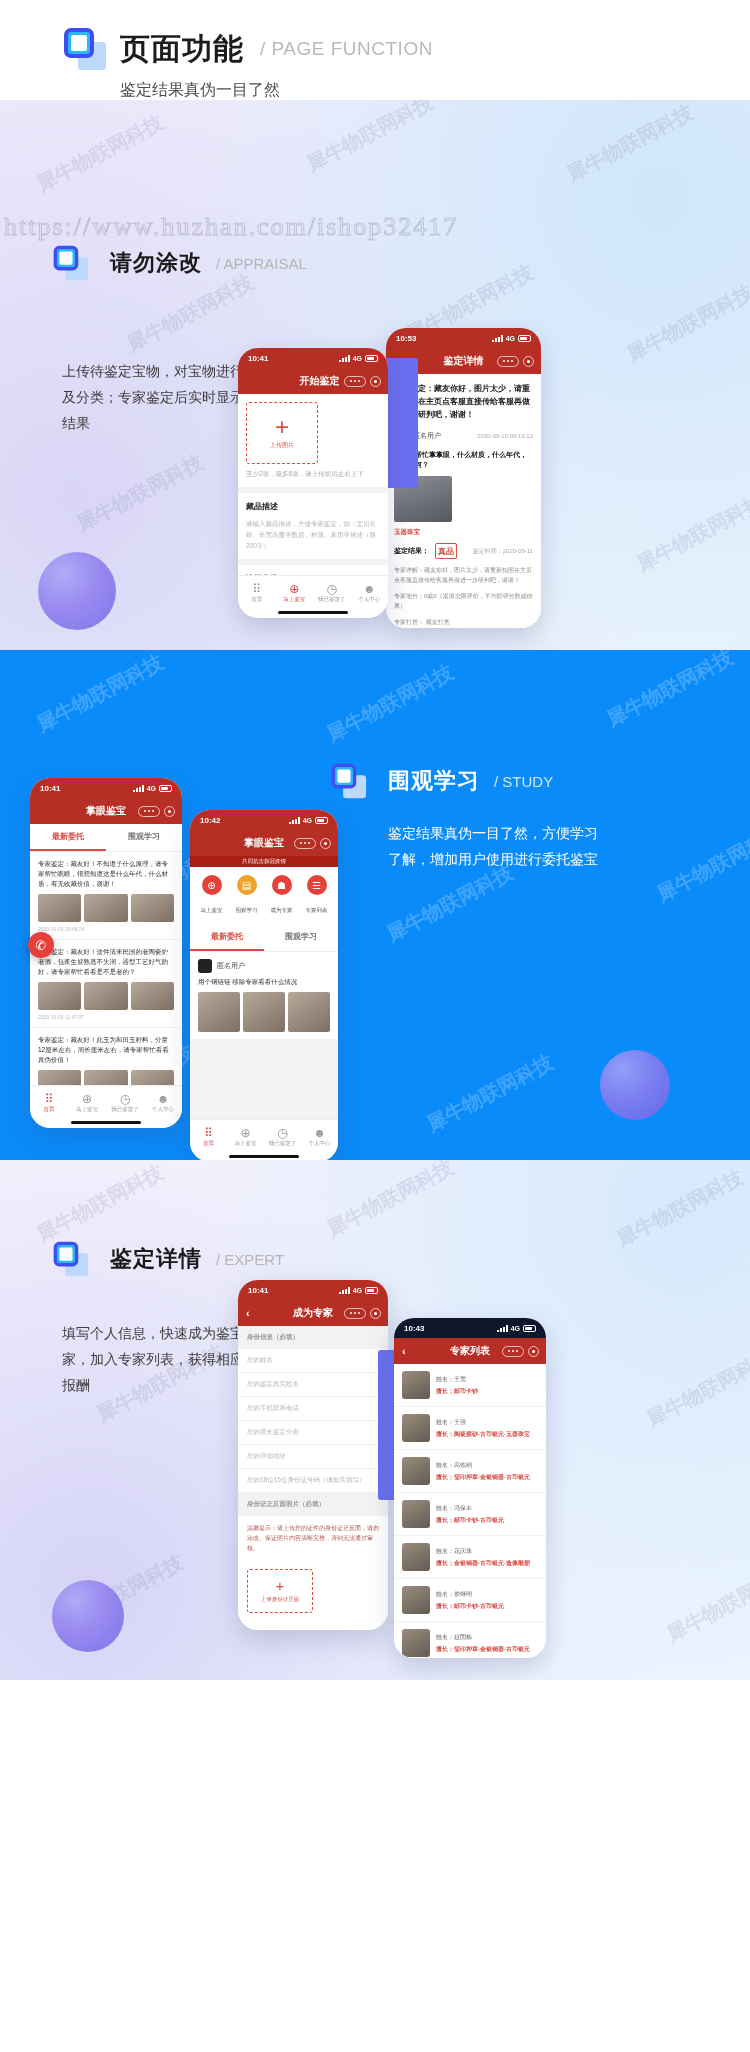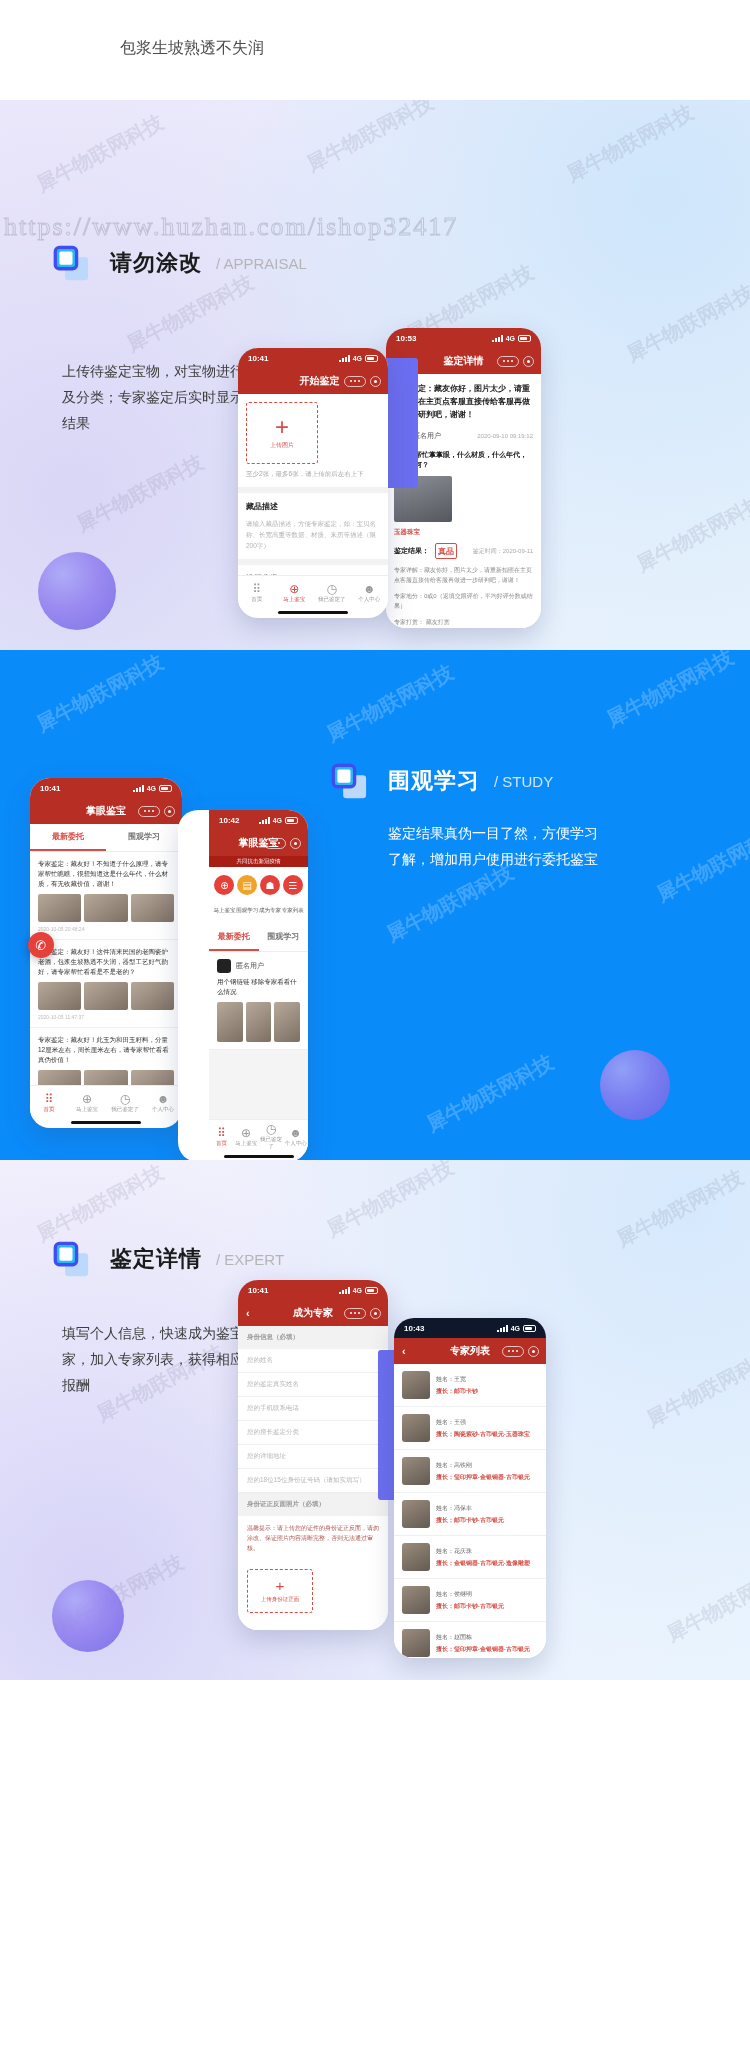--- a/index.html
+++ b/index.html
@@ -206,21 +206,29 @@
   .er .ec { flex:1; min-width:0; }
   .er .en { font-size:6px; color:#666; }
   .er .ef { font-size:6px; color:#d84c44; font-weight:bold; margin-top:3px; white-space:nowrap; overflow:hidden; }
 </style>
 </head>
 <body>
 
 <div class="page">
 
   <div class="page-header">
-    <div class="hdr-sub">包浆生坡熟透不失润</div>
+    <div class="hdr-row">
+      <span class="logo-mark">
+        <span class="sq-back"></span>
+          <span class="sq-front"></span>
+      </span>
+      <span class="hdr-title">页面功能</span>
+      <span class="hdr-title-en">/ PAGE FUNCTION</span>
+    </div>
+    <div class="hdr-sub">鉴定结果真伪一目了然</div>
   </div>
 
   <div class="sec sec-1">
 
     <div class="wm-url">https://www.huzhan.com/ishop32417</div>
     <div class="wm dark" style="left:30px;top:40px;">犀牛物联网科技</div>
     <div class="wm dark" style="left:300px;top:20px;">犀牛物联网科技</div>
     <div class="wm dark" style="left:560px;top:30px;">犀牛物联网科技</div>
     <div class="wm dark" style="left:120px;top:200px;">犀牛物联网科技</div>
     <div class="wm dark" style="left:400px;top:190px;">犀牛物联网科技</div>
@@ -452,21 +460,21 @@
           <span class="tb"><span class="tb-ic">☻</span><span>个人中心</span></span>
         </div>
         <div class="home-ind"></div>
       </div>
     </div>
 
     <div style="position:absolute;left:28px;top:282px;width:26px;height:26px;border-radius:50%;background:#e5413a;color:#fff;display:flex;align-items:center;justify-content:center;font-size:13px;box-shadow:0 3px 8px rgba(0,0,0,.25);">
       <span>✆</span>
     </div>
 
-    <div class="phone" style="left:178px;top:160px;width:130px;height:352px;padding-left:31px;">
+    <div class="phone" style="left:190px;top:160px;width:148px;height:352px;">
       <div class="phone-inner">
         <div class="status-bar" style="background:#b62e24;">
           <span>10:42</span>
           <span class="sb-right">
             <span class="sb-bars">
                 <i></i>
                 <i></i>
                 <i></i>
                 <i></i>
               </span>

